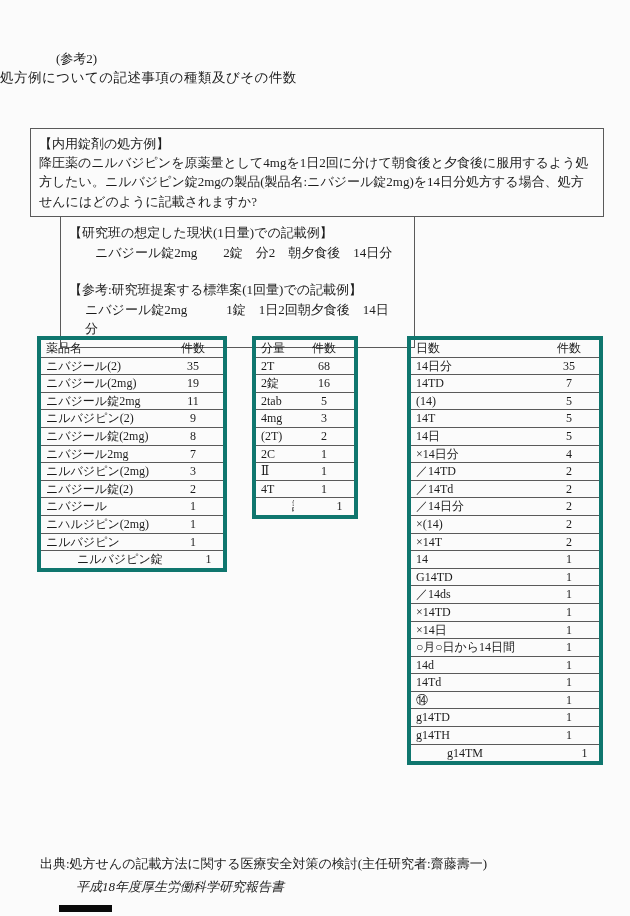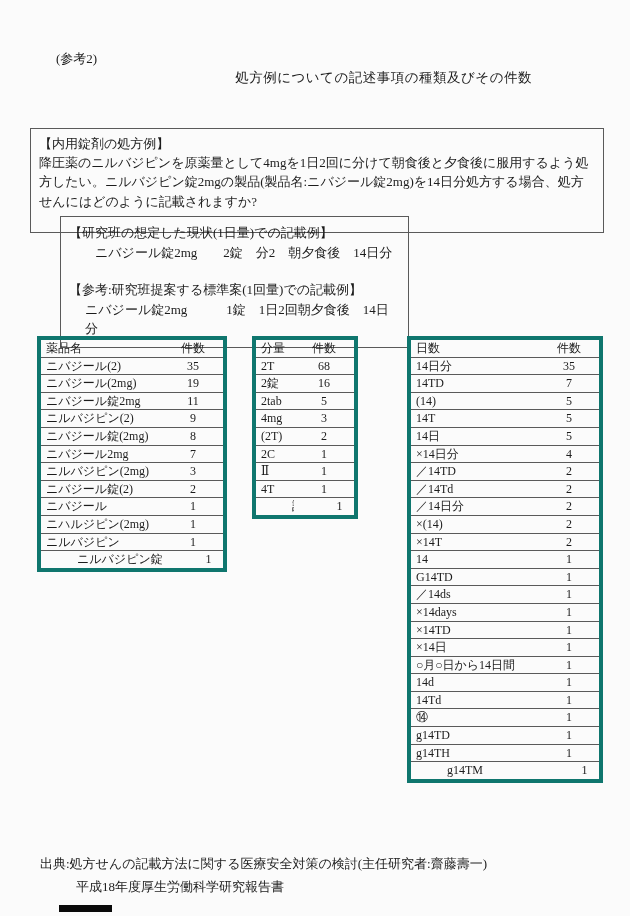--- a/index.html
+++ b/index.html
@@ -4,26 +4,26 @@
 <style>
   html,body{margin:0;padding:0;}
   body{
     width:630px;height:916px;position:relative;
     background:#fbfbfb;color:#1c1c1c;
     font-family:"Liberation Serif","DejaVu Serif",serif;
     overflow:hidden;
   }
   .abs{position:absolute;}
   #ref-label{left:56px;top:50px;font-size:13px;}
-  #page-title{left:0;top:69px;width:532px;text-align:right;font-size:13.5px;letter-spacing:.5px;}
+  #page-title{left:0;top:69px;width:532px;text-align:left;font-size:13.5px;letter-spacing:.5px;}
   .frame-box{border:1px solid #5a5a5a;background:transparent;}
-  #example-box{left:30px;top:128px;width:556px;padding:5px 8px 21px 8px;font-size:13px;line-height:1.48;}
+  #example-box{left:30px;top:128px;width:556px;padding:5px 8px 5px 8px;font-size:13px;line-height:1.48;}
   #example-heading{font-size:13px;}
   #example-body{font-size:13px;}
-  #notation-box{left:60px;top:216px;width:330px;padding:6px 9px 8px 8px;font-size:13px;line-height:1.5;}
+  #notation-box{left:60px;top:216px;width:330px;padding:6px 15px 8px 8px;font-size:13px;line-height:1.5;}
   .notation-example{white-space:pre-wrap;}
   #notation-example-current{padding-left:26px;}
   #notation-spacer{height:18px;}
   #notation-example-proposed{padding-left:16px;}
 
   table{border-collapse:collapse;table-layout:fixed;font-size:12px;background:transparent;}
   table,th,td{border:0;}
   table{border:4px solid #0f766e;}
   th,td{
     border-bottom:1px solid #5a5a5a;
@@ -31,21 +31,21 @@
     font-weight:normal;text-align:left;
     white-space:nowrap;overflow:hidden;
   }
   th:last-child,td:last-child{text-align:center;width:50px;}
   tbody tr:last-child th,tbody tr:last-child td{border-bottom:0;padding-left:36px;}
   #table-drug{left:37px;top:336px;width:190px;}
   #table-quantity{left:252px;top:336px;width:106px;}
   #table-days{left:407px;top:336px;width:196px;}
 
   #source{left:40px;top:808px;font-size:13px;line-height:23px;margin-top:44px;}
-  #source-line2{padding-left:36px;}
+  #source-line2{padding-left:36px;font-style:italic;}
   #scan-artifact{left:59px;top:905px;width:53px;height:7px;background:#0a0a0a;}
 </style>
 </head>
 <body>
 
 <div class="abs" id="ref-label">(参考2)</div>
 
 <div class="abs" id="page-title">処方例についての記述事項の種類及びその件数</div>
 
 <div class="abs frame-box" id="example-box">
@@ -223,24 +223,20 @@
       </tr>
       <tr>
         <td>G14TD</td>
         <td>1</td>
       </tr>
       <tr>
         <td>／14ds</td>
         <td>1</td>
       </tr>
       <tr>
-        <td>×14days</td>
-        <td>1</td>
-      </tr>
-      <tr>
         <td>×14TD</td>
         <td>1</td>
       </tr>
       <tr>
         <td>×14日</td>
         <td>1</td>
       </tr>
       <tr>
         <td>○月○日から14日間</td>
         <td>1</td>

